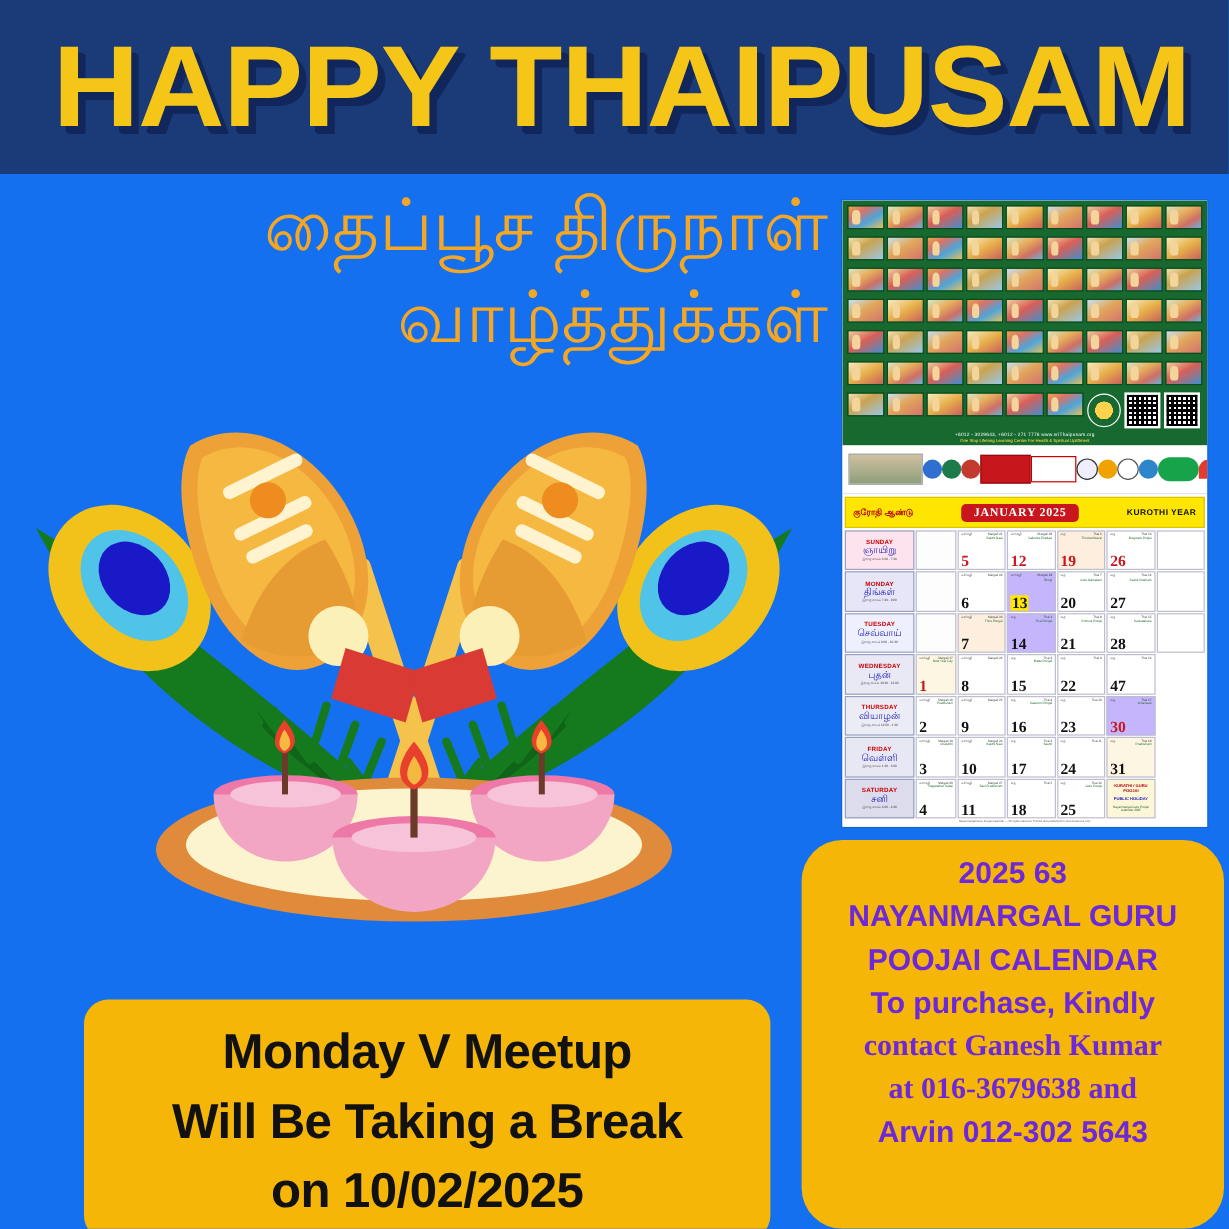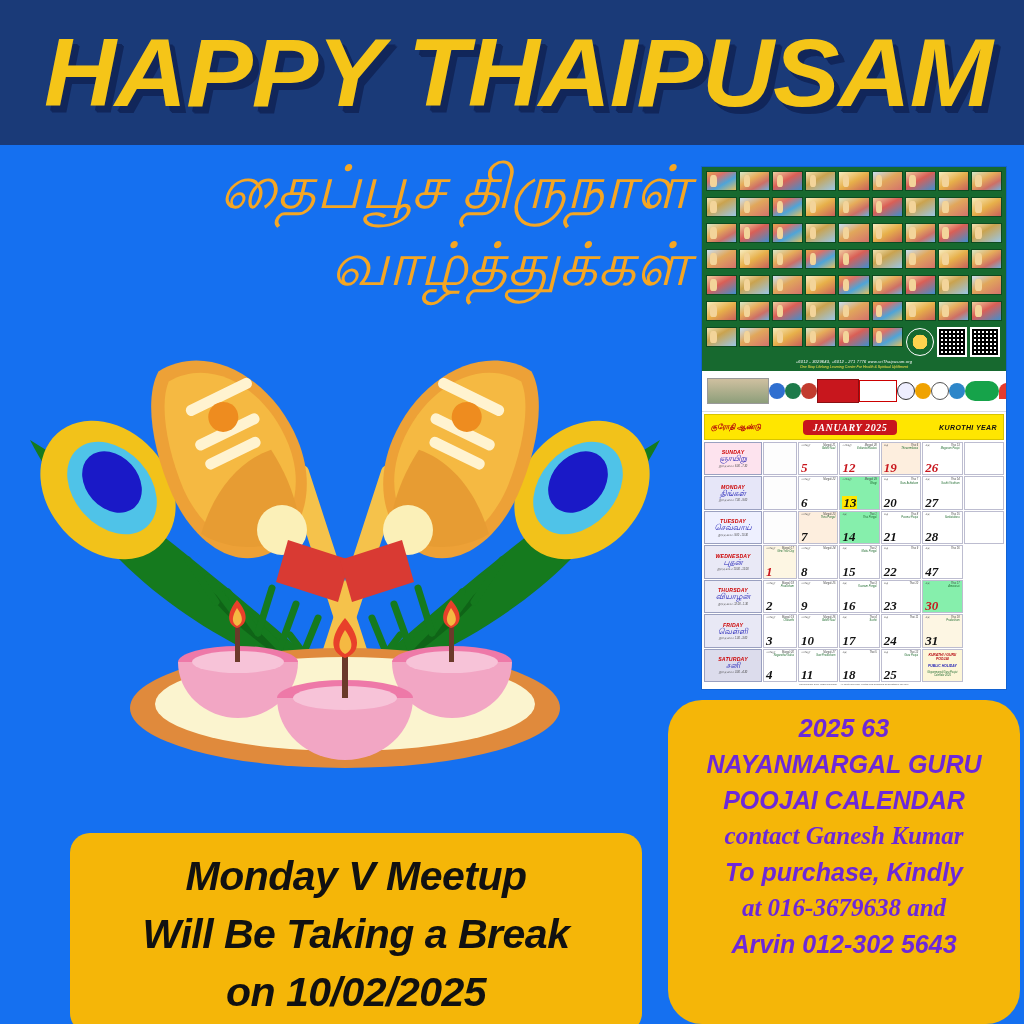--- a/index.html
+++ b/index.html
@@ -1,21 +1,21 @@
 <!DOCTYPE html>
 <html><head>
 <meta charset="utf-8">
 <style>
   html,body{margin:0;padding:0;}
   body{
     width:1024px;height:1024px;overflow:hidden;
     font-family:"Liberation Sans","DejaVu Sans",sans-serif;
     background:#1570f0;
   }
-  #poster{position:relative;width:1024px;height:1024px;background:#1570f0;overflow:hidden;font-style:italic;}
+  #poster{position:relative;width:1024px;height:1024px;background:#1570f0;overflow:hidden;}
 
   
   .header-band{
     position:absolute;left:0;top:0;width:1024px;height:145px;
     background:#1a3a78;
     display:flex;align-items:center;justify-content:center;
   }
   .header-title{
     font-family:"Liberation Sans","DejaVu Sans",sans-serif;
     font-weight:bold;font-size:96px;line-height:1;
@@ -143,21 +143,21 @@
   .dcell .num{
     position:absolute;left:2px;bottom:0px;
     font-family:"Liberation Serif","DejaVu Serif",serif;font-weight:bold;font-size:13px;
     line-height:13px;color:#111;
   }
   .dcell .num.red{color:#c8161d;}
   .dcell .num.hl{background:#FFE600;color:#111;padding:0 1px;}
   .dcell .note{font-size:2.6px;line-height:3px;color:#1f6b2f;text-align:right;}
   .dcell.w{background:#ffffff;}
   .dcell.cream{background:#fdf6e3;}
-  .dcell.green{background:#86efac;}
+  .dcell.green{background:#c4b5fd;}
   .dcell.peach{background:#fdeede;}
   .holidaycell{
     border:1px solid #bdbdd0;background:#fdf6d8;display:flex;flex-direction:column;
     align-items:center;justify-content:center;padding:1px;text-align:center;
   }
   .holidaycell .h1{font-size:3.4px;color:#b3000a;font-weight:bold;}
   .holidaycell .h2{font-size:3.4px;color:#1b1bb5;font-weight:bold;margin-top:3px;}
   .holidaycell .h3{font-size:2.6px;color:#1f6b2f;margin-top:3px;line-height:3.2px;}
   .cal-footnote{font-size:2.4px;color:#666;text-align:center;padding:1px 0;}
 
@@ -954,22 +954,22 @@
 
       </div>
       <div class="cal-footnote">Nayanmargal Guru Poojai Calendar — All rights reserved. Printed and published for devotional use only.</div>
     </div>
   </div>
 
   <div class="box-right">
     <div class="ln">2025 63</div>
     <div class="ln">NAYANMARGAL GURU</div>
     <div class="ln">POOJAI CALENDAR</div>
+    <div class="ln">To purchase, Kindly</div>
     <div class="ln serif">contact Ganesh Kumar</div>
-    <div class="ln">To purchase, Kindly</div>
     <div class="ln serif">at 016-3679638 and</div>
     <div class="ln">Arvin 012-302 5643</div>
   </div>
 
   <div class="box-bottom">
     <div class="ln">Monday V Meetup</div>
     <div class="ln">Will Be Taking a Break</div>
     <div class="ln">on 10/02/2025</div>
   </div>
 

